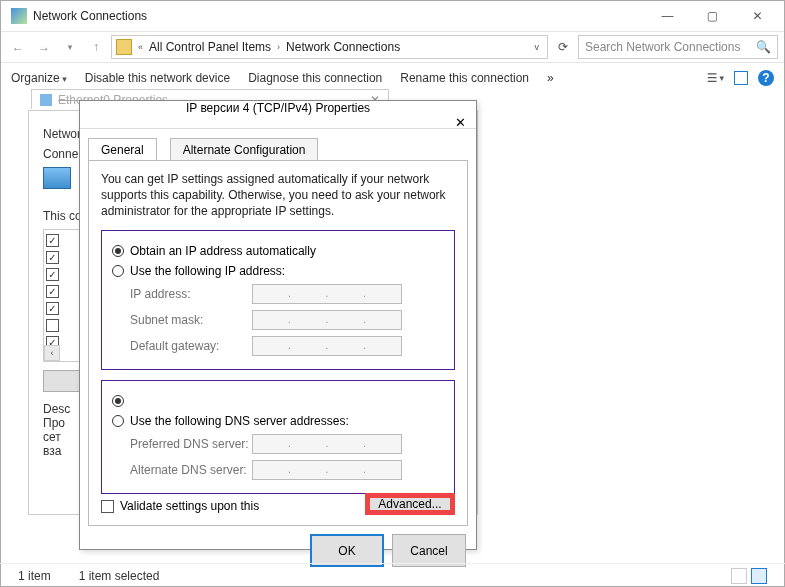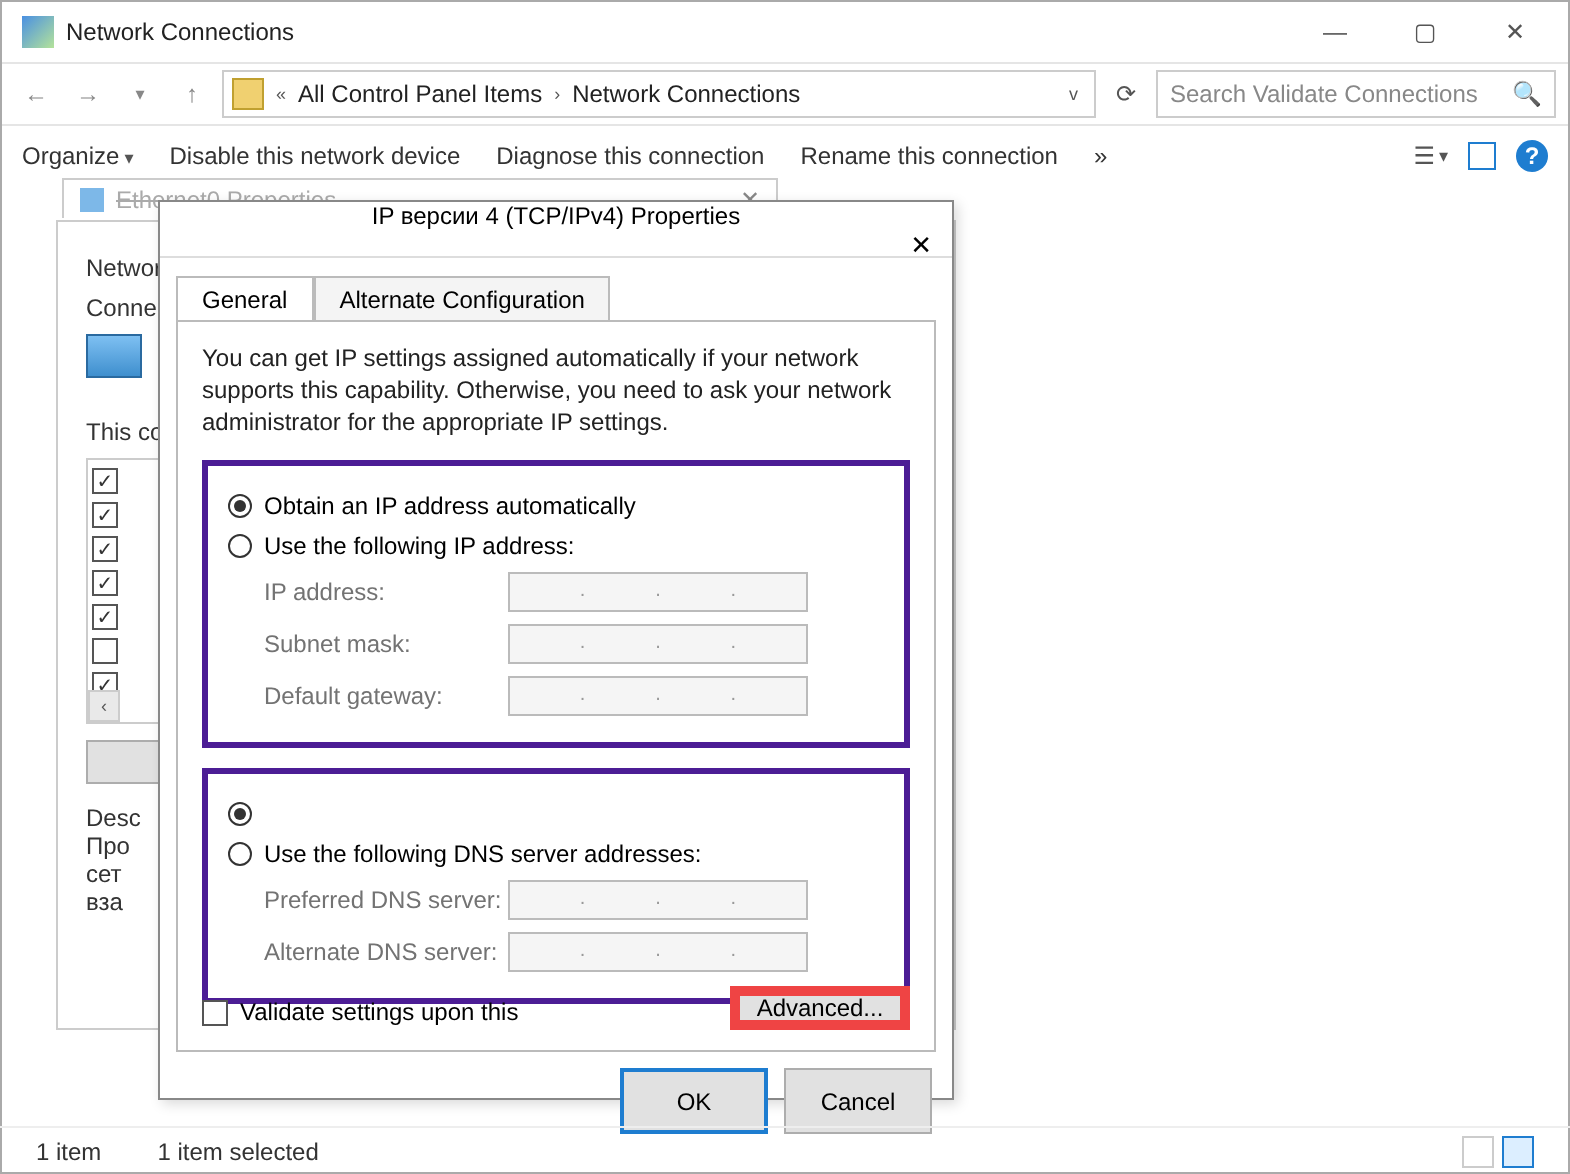--- a/index.html
+++ b/index.html
@@ -55,26 +55,26 @@
 
 
 .ethdlg { position:absolute; left:31px; top:89px; width:358px; height:20px; background:#fff; border:1px solid #ccc; border-bottom:none; display:flex; align-items:center; padding:0 8px; color:#888; }
 .ethdlg .eicon{ width:12px;height:12px;background:#7db8e8;margin-right:6px;}
 .ethdlg .x { margin-left:auto; color:#888; }
 
 
 .dialog { position:absolute; left:79px; top:100px; width:398px; height:450px; background:#fff; border:1px solid #888; box-shadow: 2px 2px 6px rgba(0,0,0,0.15); }
 .dlg-title { height:28px; display:flex; align-items:center; padding:0 10px; border-bottom:1px solid #ddd;flex-direction:column; }
 .dlg-title .x { margin-left:auto; font-size:13px; }
-.tabs { display:flex; margin:8px 8px 0 8px; }
+.tabs { display:flex; margin:8px 8px 0 8px;gap:13px; }
 .tab { padding:4px 12px; border:1px solid #bbb; background:#fff; border-bottom:none; position:relative; top:1px; }
 .tab.inactive { background:#f4f4f4; }
 .tabbody { border:1px solid #bbb; margin:0 8px 8px 8px; padding:10px 12px; height:366px; position:relative; }
 .info-text { color:#222; line-height:1.35; margin-bottom:10px; }
-.group { border:3px solid #4c1d95; padding:10px 10px 10px 10px; margin-bottom:10px; position:relative; }
+.group { border:1px solid #4c1d95; padding:10px 10px 10px 10px; margin-bottom:10px; position:relative; }
 .radio-row { display:flex; align-items:center; gap:6px; height:20px; }
 .radio { width:12px; height:12px; border:1px solid #333; border-radius:50%; display:flex; align-items:center; justify-content:center; }
 .radio.checked::after { content:""; width:6px; height:6px; background:#333; border-radius:50%; }
 .field-row { display:flex; align-items:center; height:26px; }
 .field-label { width:140px; color:#737373; padding-left:18px; }
 .ip-input { width:150px; height:20px; border:1px solid #bbb; background:#f5f5f5; display:flex; align-items:center; justify-content:space-evenly; color:#999; }
 .ip-input span { font-size:10px; }
 .chk-row { display:flex; align-items:center; gap:6px; position:absolute; bottom:12px; left:12px; }
 .adv-btn { position:absolute; bottom:10px; right:12px; width:90px; height:22px; background:#e1e1e1; border:5px solid #ef4444; display:flex; align-items:center; justify-content:center; }
 .dlg-buttons { display:flex; justify-content:flex-end; gap:8px; padding:0 10px 10px 0; }
@@ -108,21 +108,21 @@
     <div class="addr">
       <div class="folder-icon"></div>
       <span class="chevron">«</span>
       <span class="crumb">All Control Panel Items</span>
       <span class="chevron">›</span>
       <span class="crumb">Network Connections</span>
       <span class="addr-drop" style="margin-left:auto">v</span>
     </div>
     <div class="refresh"></div>
     <div class="search">
-      <span>Search Validate Connections</span>
+      <span>Search Network Connections</span>
       <span class="sicon">🔍</span>
     </div>
   </div>
 
   <div class="cmdbar">
     <span class="drop">Organize</span>
     <span>Disable this network device</span>
     <span>Diagnose this connection</span>
     <span>Rename this connection</span>
     <span class="more"></span>

